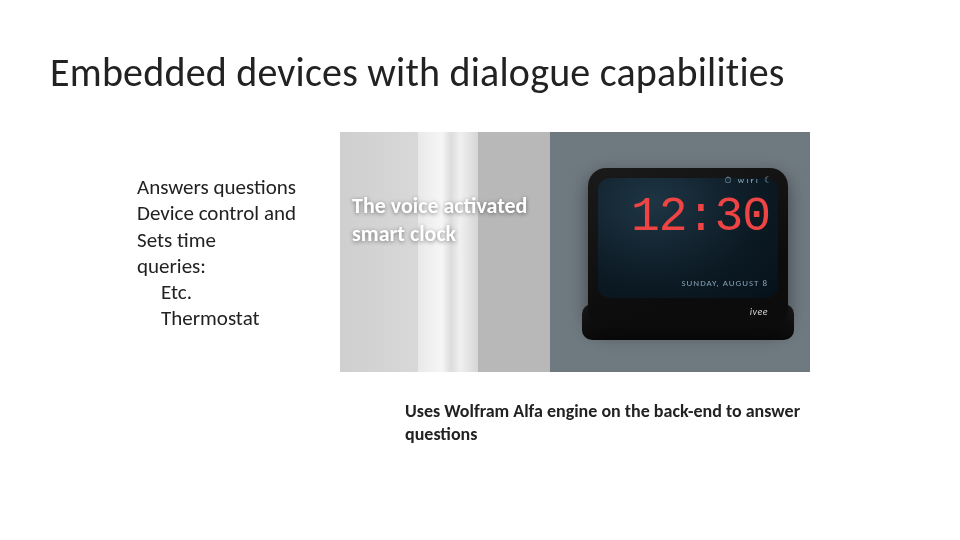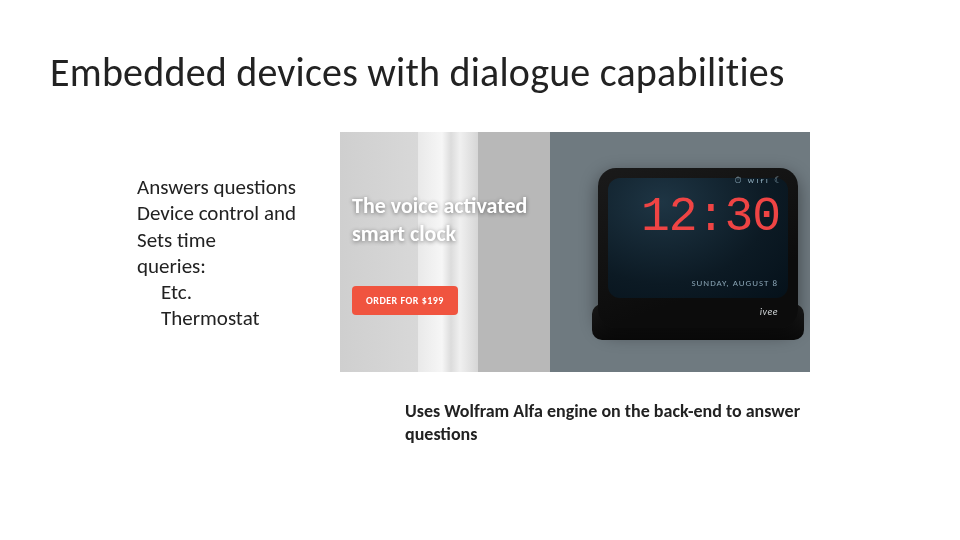--- a/index.html
+++ b/index.html
@@ -5,21 +5,21 @@
   html,body{margin:0;padding:0;width:960px;height:540px;background:#fff;font-family:"Calibri","Segoe UI",sans-serif;color:#222;}
   .slide{position:relative;width:960px;height:540px;}
   .title{position:absolute;left:50px;top:48px;font-size:40px;font-weight:400;letter-spacing:.2px;}
   .bullets{position:absolute;left:137px;top:138px;font-size:21px;line-height:1.25;margin-top:36px;}
   .bullets .indent{padding-left:24px;}
   .promo{position:absolute;left:340px;top:132px;width:470px;height:240px;overflow:hidden;}
   .promo .bg{position:absolute;inset:0;background:#b8b8b8;}
   .promo .wall-l{position:absolute;left:0;top:0;width:130px;height:100%;background:linear-gradient(90deg,#cfcfcf 0%,#d8d8d8 60%,#c6c6c6 100%);}
   .promo .curtain{position:absolute;left:78px;top:0;width:60px;height:100%;background:linear-gradient(90deg,#e9e9e9 0%,#f6f6f6 40%,#dcdcdc 55%,#f0f0f0 70%,#d6d6d6 100%);}
   .promo .wall-r{position:absolute;right:0;top:0;width:260px;height:100%;background:#6f7a80;}
-  .device{position:absolute;right:12px;top:36px;width:200px;height:160px;}
+  .device{position:absolute;right:22px;top:36px;width:200px;height:160px;}
   .device .body{position:absolute;inset:0;border-radius:18px;background:linear-gradient(160deg,#1a1a1a 0%,#0c0c0c 70%);box-shadow:0 6px 18px rgba(0,0,0,.45);}
   .device .screen{position:absolute;left:10px;top:10px;right:10px;bottom:30px;border-radius:12px;background:radial-gradient(ellipse at 30% 20%,#1e3544 0%,#0c1a24 60%,#05111a 100%);}
   .device .base{position:absolute;left:-6px;right:-6px;bottom:-12px;height:36px;border-radius:10px;background:linear-gradient(#1c1c1c,#0a0a0a);}
   .device .icons{position:absolute;right:14px;top:6px;font-size:9px;color:#8aa7b7;letter-spacing:2px;}
   .device .time{position:absolute;right:18px;top:22px;font-size:48px;font-weight:300;color:#ef4444;font-family:Liberation Mono, monospace;letter-spacing:-1px;}
   .device .date{position:absolute;right:20px;bottom:40px;font-size:9px;color:#88a3b3;letter-spacing:1px;}
   .device .brand{position:absolute;right:20px;bottom:10px;font-size:10px;color:#cfd4d6;font-style:italic;letter-spacing:.5px;}
   .promo .headline{position:absolute;left:12px;top:60px;width:220px;color:#fff;font-size:22px;font-weight:700;line-height:1.25;text-shadow:0 1px 4px rgba(0,0,0,.45);}
   .promo .cta{position:absolute;left:12px;top:154px;background:#f0543f;color:#fff;font-size:10px;font-weight:700;letter-spacing:.5px;padding:8px 14px;border-radius:4px;}
   .caption{position:absolute;left:405px;top:400px;width:400px;font-size:18px;line-height:1.25;font-weight:bold;}
@@ -50,18 +50,17 @@
       <div class="base"></div>
       <div class="body"></div>
       <div class="screen"></div>
       <div class="icons">⏱ ᴡɪғɪ ☾</div>
       <div class="time">12:30</div>
       <div class="date">SUNDAY, AUGUST 8</div>
       <div class="brand">ivee</div>
     </div>
 
     <div class="headline">The voice activated smart clock</div>
-    <div class="cta">ORDER FOR $199</div>
   </div>
 
   <div class="caption">Uses Wolfram Alfa engine on the back-end to answer questions</div>
 
 </div>
 
 </body></html>

